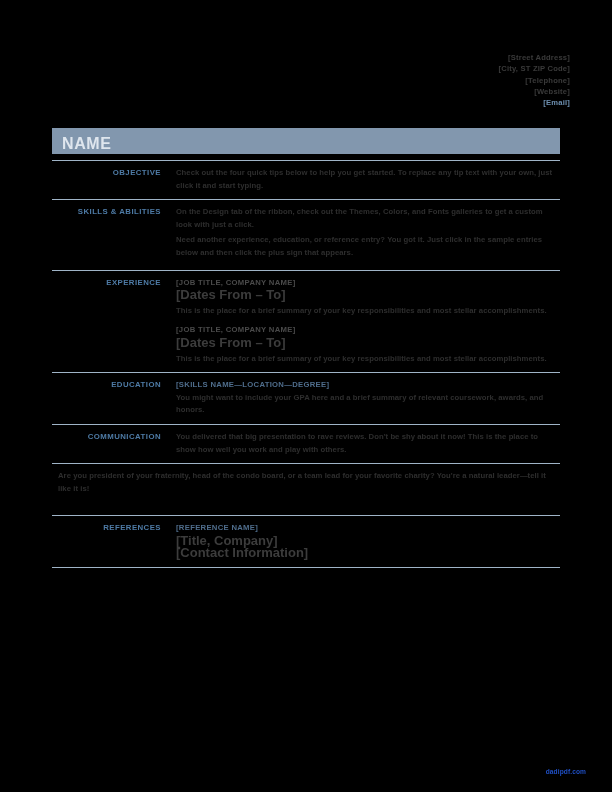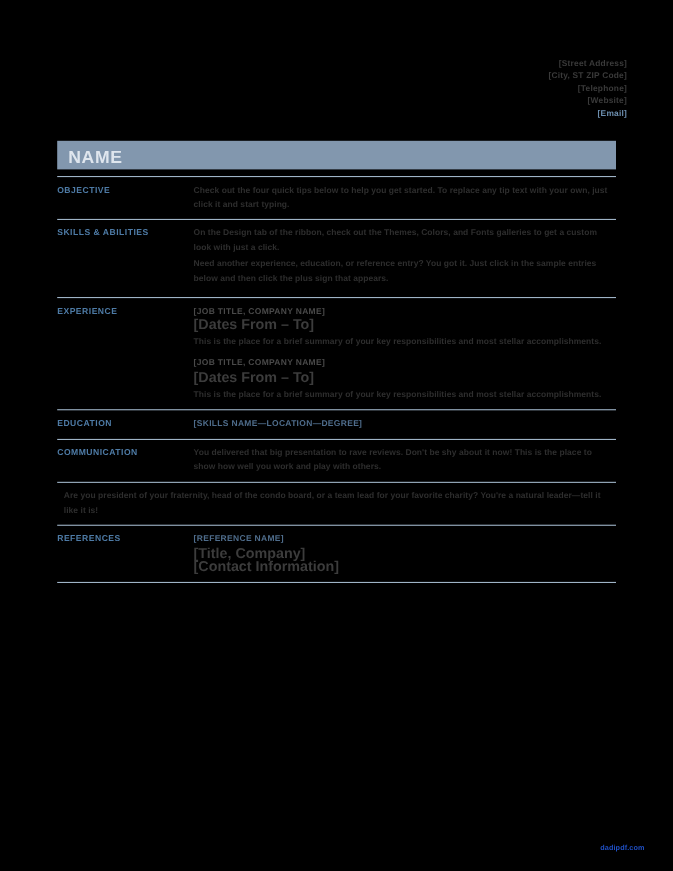--- a/index.html
+++ b/index.html
@@ -70,25 +70,26 @@
     top: 160px;
     width: 508px;
   }
   .section-row {
     display: flex;
     border-top: 1.1px solid #9fb4c7;
     box-sizing: border-box;
   }
   .section-row:last-child {
     border-bottom: 1.1px solid #9fb4c7;
+    margin-top: 13px;
   }
   .label-cell {
     width: 118px;
     flex: 0 0 118px;
-    text-align: left;
+    text-align: right;
     padding: 6px 9px 7px 0;
     box-sizing: border-box;
   }
   .section-label {
     font-size: 7.8px;
     font-weight: bold;
     letter-spacing: 0.45px;
     line-height: 11px;
     color: #4e7ba6;
   }
@@ -194,20 +195,21 @@
         <div class="body-line">This is the place for a brief summary of your key responsibilities and most stellar accomplishments.</div>
       </div>
     </div>
 
     <div class="section-row">
       <div class="label-cell">
         <div class="section-label">EDUCATION</div>
       </div>
       <div class="content-cell">
         <div class="entry-title heading-blue">[SKILLS NAME—LOCATION—DEGREE]</div>
+        <div class="body-line">You might want to include your GPA here and a brief summary of relevant coursework, awards, and honors.</div>
       </div>
     </div>
 
     <div class="section-row">
       <div class="label-cell">
         <div class="section-label">COMMUNICATION</div>
       </div>
       <div class="content-cell">
         <div class="body-line">You delivered that big presentation to rave reviews. Don't be shy about it now! This is the place to show how well you work and play with others.</div>
       </div>

